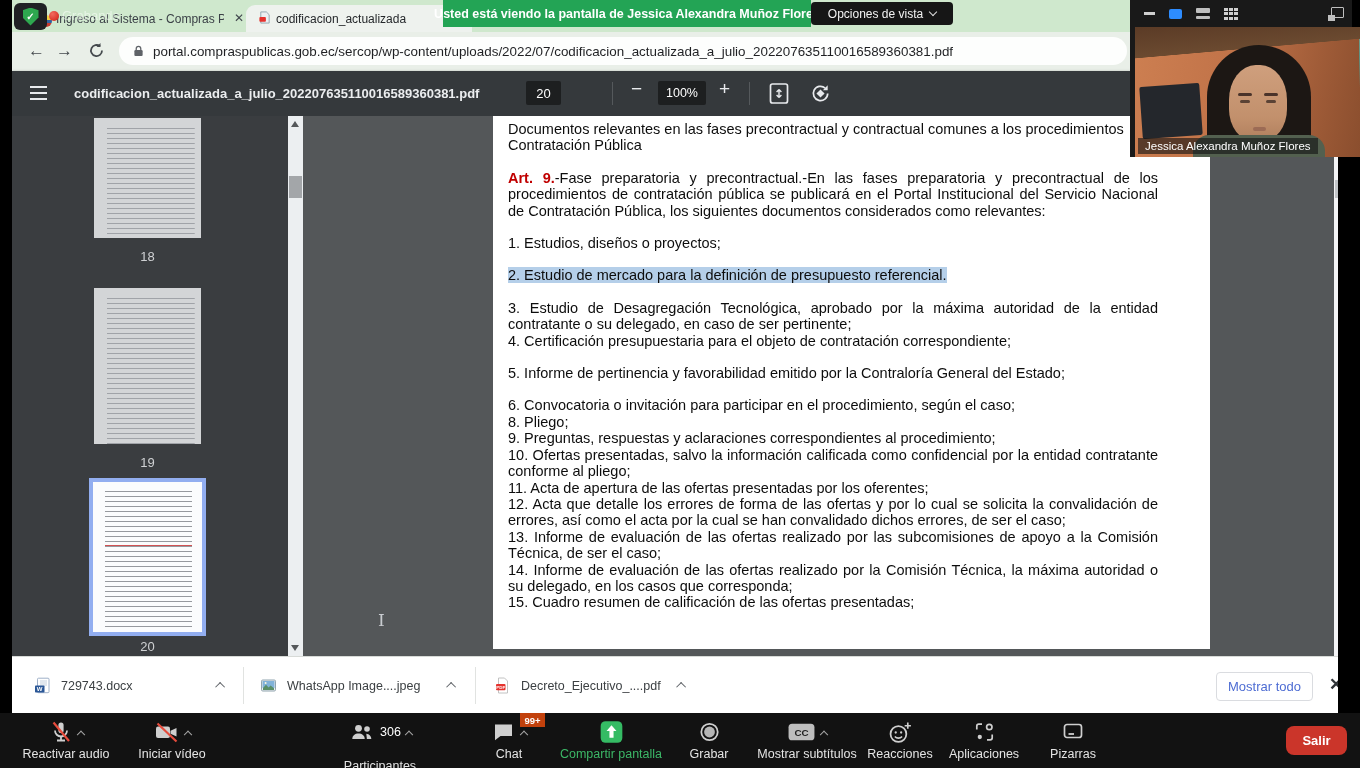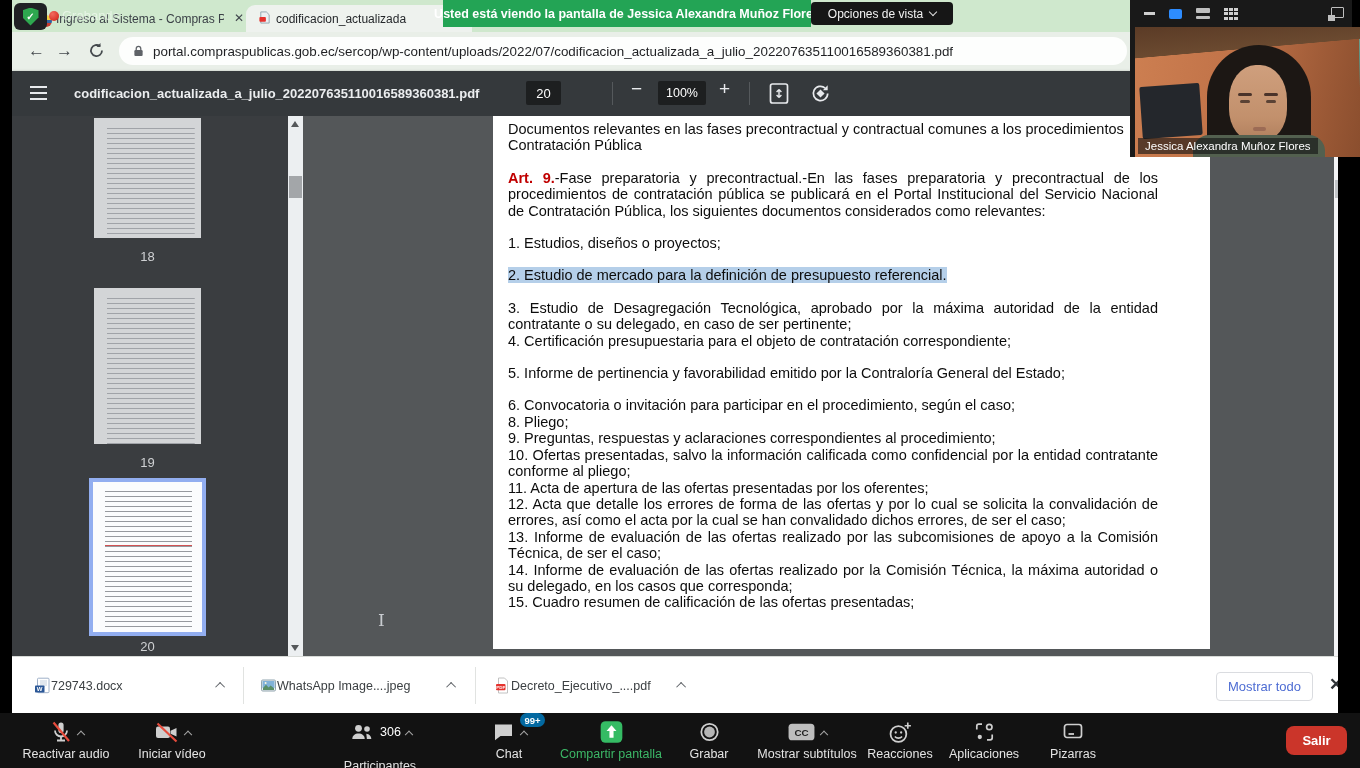--- a/index.html
+++ b/index.html
@@ -87,21 +87,21 @@
   .art-label { color:#c00000; font-weight:bold; }
   .hl { background:#b5cfe9; }
   .main-scroll { position:absolute; left:1322px; top:0; width:14px; height:100%; background:#f4f4f6; }
   .main-thumb { position:absolute; left:1px; top:64px; width:12px; height:18px; background:#c3c6c9; }
   .ibeam { position:absolute; left:366px; top:494px; font-family:"DejaVu Serif", serif; font-size:17px;
     color:#c9ccd0; text-shadow:0 0 1px #5a5d60; z-index:5; }
 
   
   .dlbar { position:absolute; left:0; top:656px; width:100%; height:57px; background:#fff;
     border-top:1px solid #d7dad7; }
-  .dl-chip { position:absolute; top:13px; height:31px; display:flex; align-items:center; 
+  .dl-chip { position:absolute; top:13px; height:31px; display:flex; align-items:center; gap:10px;
     padding:0 8px; border-radius:4px; }
   .dl-name { font-size:12.5px; color:#3c4043; white-space:nowrap; overflow:hidden; flex:1; }
   .dl-sep { position:absolute; top:10px; width:1px; height:37px; background:#e1e3e1; }
   .chev-up { width:7px; height:7px; border-left:1.6px solid #5f6368; border-top:1.6px solid #5f6368;
     transform:rotate(45deg) translateY(2px); }
   .show-all { position:absolute; left:1204px; top:15px; width:97px; height:29px; border:1px solid #dadce0;
     border-radius:4px; background:#fff; color:#4d6cd3; font-size:13px; display:flex; align-items:center;
     justify-content:center;text-align:right; }
   .dl-close { position:absolute; left:1317px; top:17px; font-size:17px; font-weight:bold; color:#2f3337; }
 
@@ -141,22 +141,22 @@
     font-size:11.5px; padding:2px 7px; white-space:nowrap; }
 
   
   .zoombar { position:absolute; left:0; top:713px; width:1360px; height:55px; background:#121212; z-index:50;}
   .ctl { position:absolute; top:5px; display:flex; flex-direction:column; align-items:center; }
   .ctl .ic { height:28px; display:flex; align-items:center; justify-content:center; gap:5px; position:relative;}
   .ctl .lbl { font-size:12.5px; color:#e4e4e4; margin-top:1px; white-space:nowrap; }
   .ctl .lbl.green { color:#3cb767; }
   .chev { width:6px; height:6px; border-left:1.5px solid #a5a5a5; border-top:1.5px solid #a5a5a5;
     transform:rotate(45deg) translate(2px,2px); }
-  .badge { position:absolute; top:-5px; right:-18px; background:#0369a1; color:#fff; font-size:9.5px;
-    font-weight:bold; border-radius:7px; padding:1.5px 4.5px; }
+  .badge { position:absolute; top:-5px; right:-18px; background:#c2410c; color:#fff; font-size:9.5px;
+    font-weight:bold; border-radius:0; padding:1.5px 4.5px; }
   .cnt { color:#fff; font-size:12.5px; }
   .leave-btn { position:absolute; left:1286px; top:13px; width:61px; height:29px; background:#cb352a;
     border-radius:8px; color:#fff; font-size:13px; font-weight:bold; display:flex; align-items:center;
     justify-content:center; }
   .black-edge-r { position:absolute; right:0; top:0; width:11px; height:713px; background:#000; }
 </style>
 </head>
 <body>
 
 <div class="screen">

